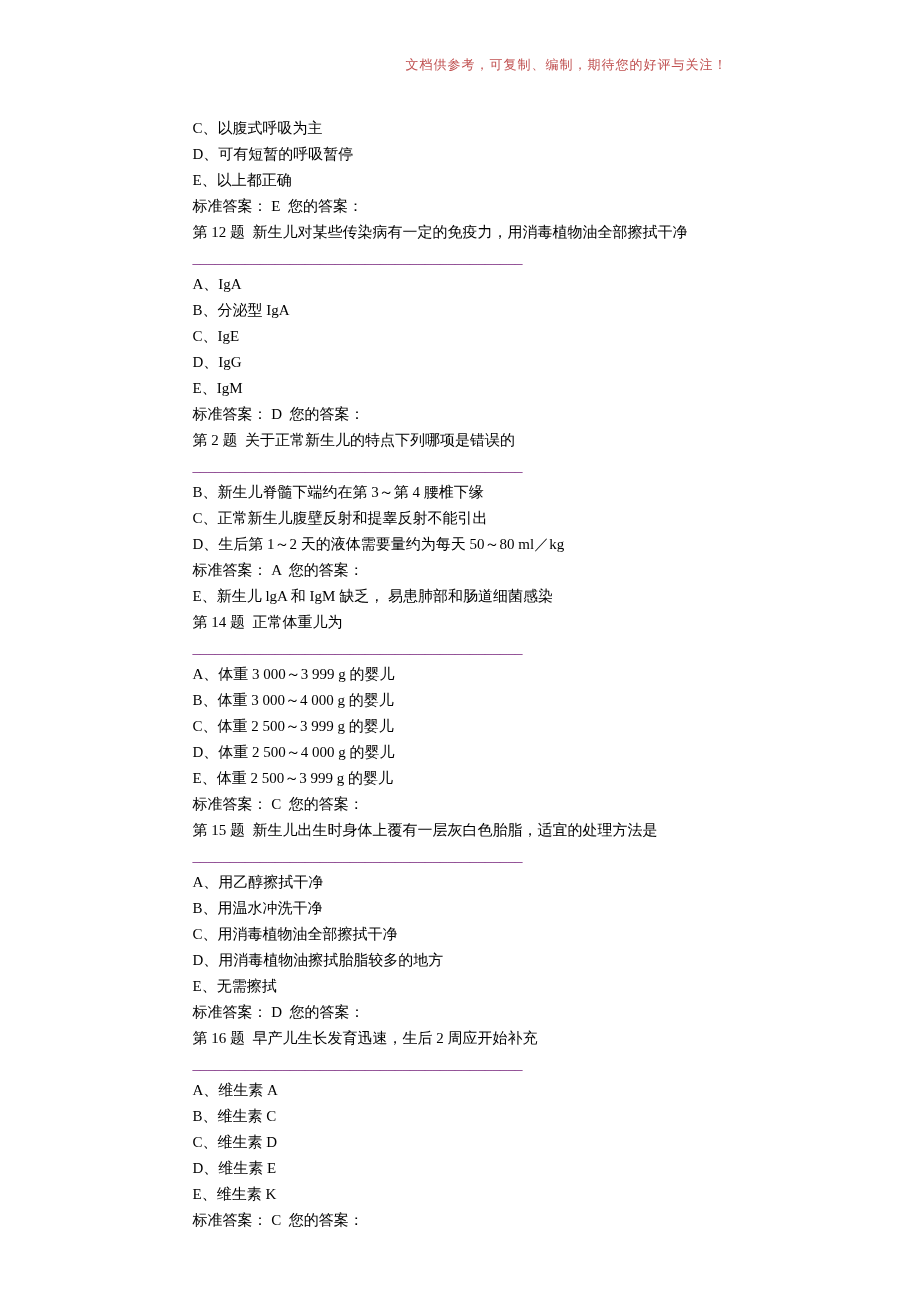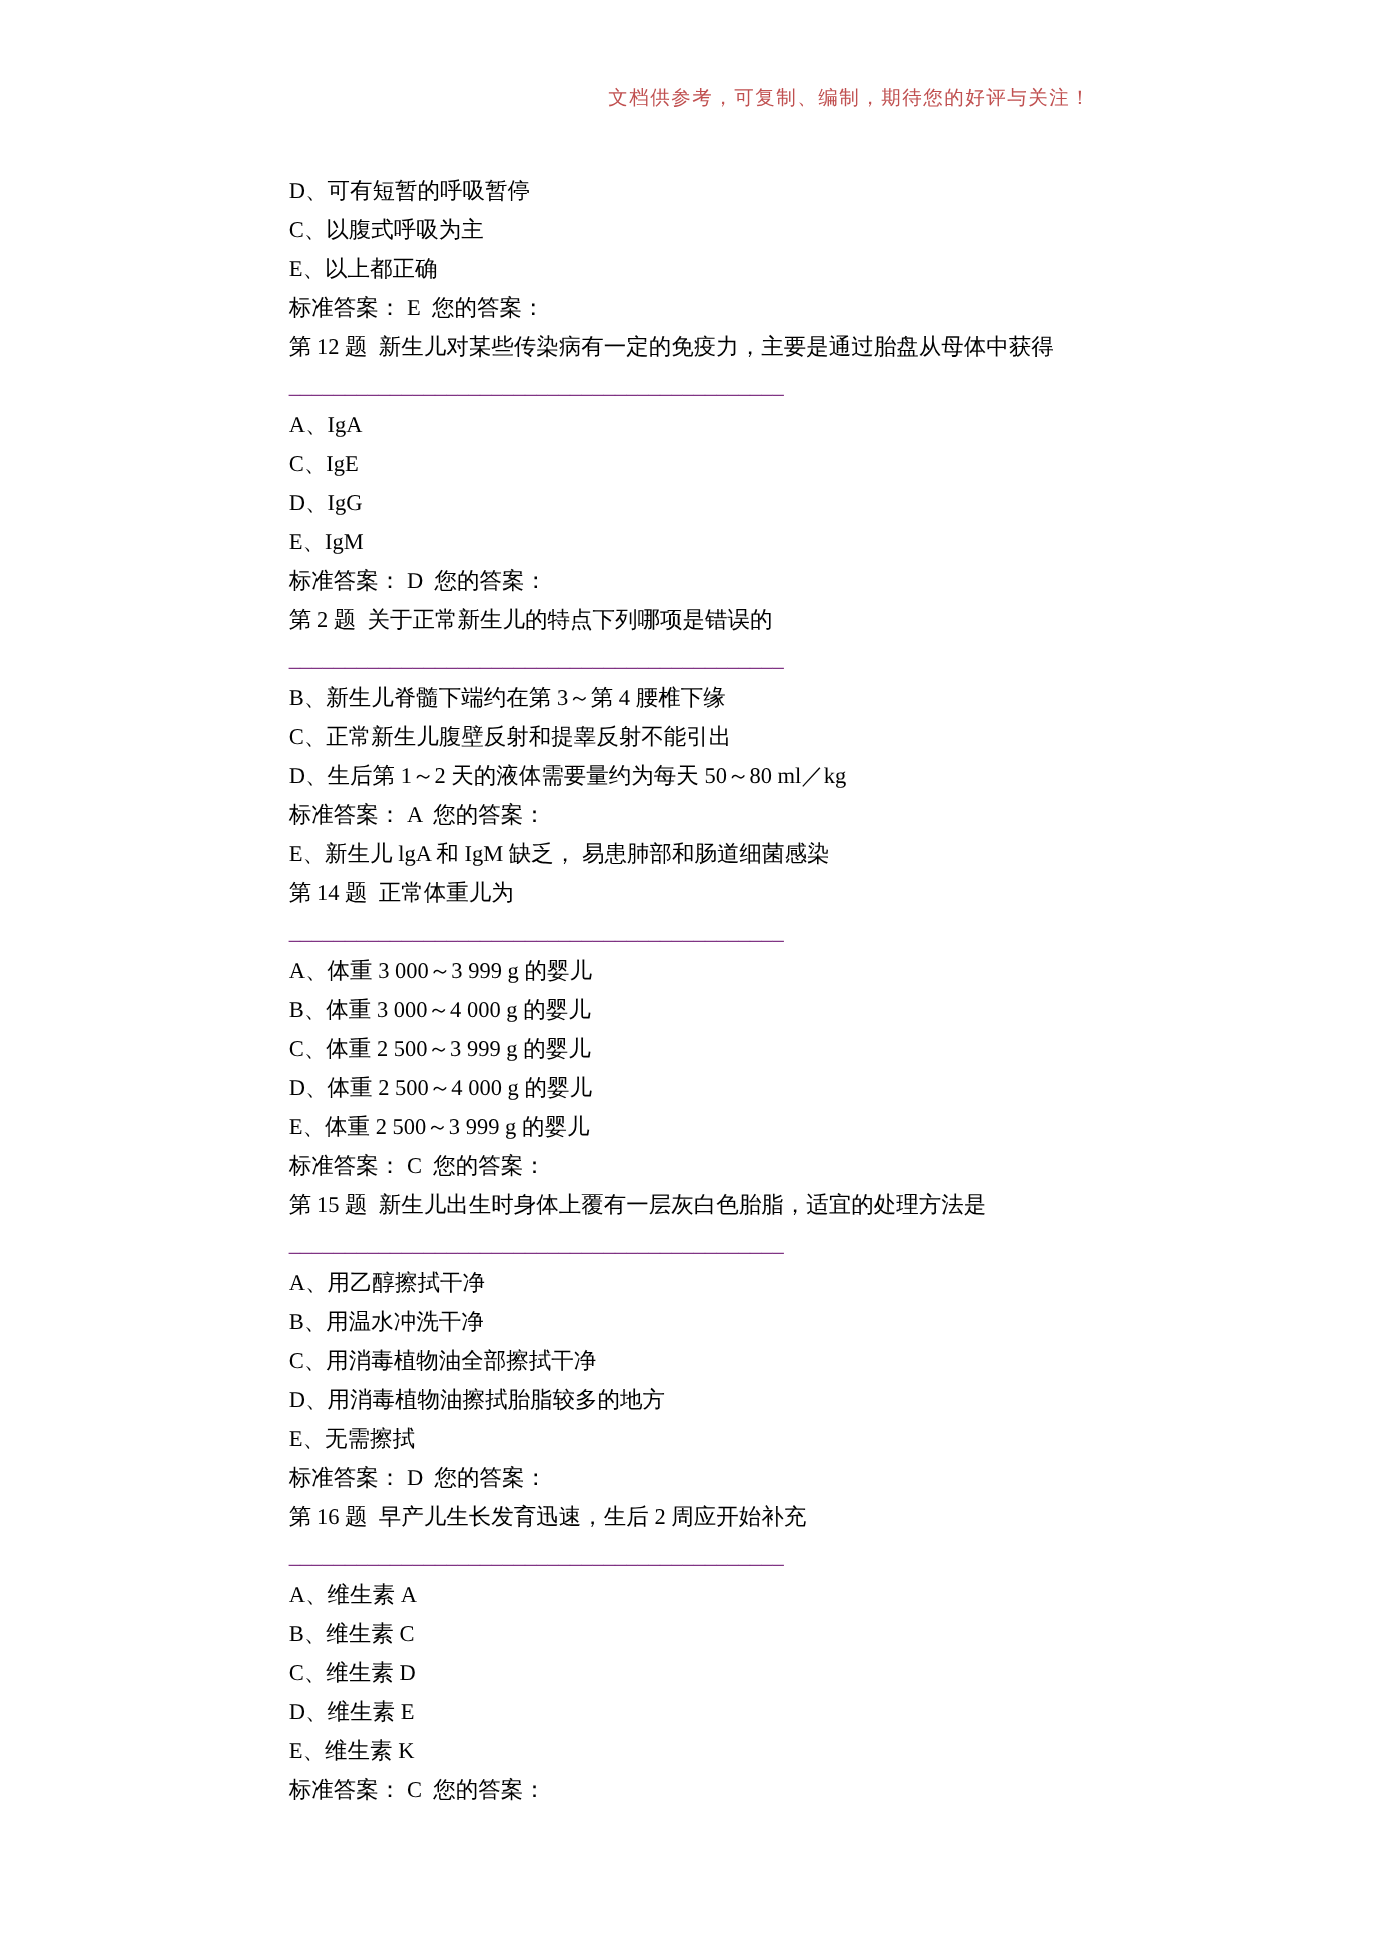--- a/index.html
+++ b/index.html
@@ -35,28 +35,29 @@
     color: #701a75;
   }
 </style>
 </head>
 <body>
 
 <div class="page">
 
   <div class="header-note">文档供参考，可复制、编制，期待您的好评与关注！</div>
 
+  <div class="line"><span>C、</span><span>以腹式呼吸为主</span></div>
   <div class="line"><span>D、</span><span>可有短暂的呼吸暂停</span></div>
-  <div class="line"><span>C、</span><span>以腹式呼吸为主</span></div>
   <div class="line"><span>E、</span><span>以上都正确</span></div>
   <div class="line"><span>标准答案： </span><span>E</span><span>  您的答案：</span></div>
 
-  <div class="line"><span>第 12 题</span><span>  新生儿对某些传染病有一定的免疫力，主要是通过胎盘从母体中获得</span></div>
+  <div class="line"><span>第 12 题</span><span>  新生儿对某些传染病有一定的免疫力，用消毒植物油全部擦拭干净</span></div>
   <div class="sep">____________________________________________</div>
   <div class="line"><span>A、</span><span>IgA</span></div>
+  <div class="line"><span>B、</span><span>分泌型 IgA</span></div>
   <div class="line"><span>C、</span><span>IgE</span></div>
   <div class="line"><span>D、</span><span>IgG</span></div>
   <div class="line"><span>E、</span><span>IgM</span></div>
   <div class="line"><span>标准答案： </span><span>D</span><span>  您的答案：</span></div>
 
   <div class="line"><span>第 2 题</span><span>  关于正常新生儿的特点下列哪项是错误的</span></div>
   <div class="sep">____________________________________________</div>
   <div class="line"><span>B、</span><span>新生儿脊髓下端约在第 3～第 4 腰椎下缘</span></div>
   <div class="line"><span>C、</span><span>正常新生儿腹壁反射和提睾反射不能引出</span></div>
   <div class="line"><span>D、</span><span>生后第 1～2 天的液体需要量约为每天 50～80 ml／kg</span></div>

